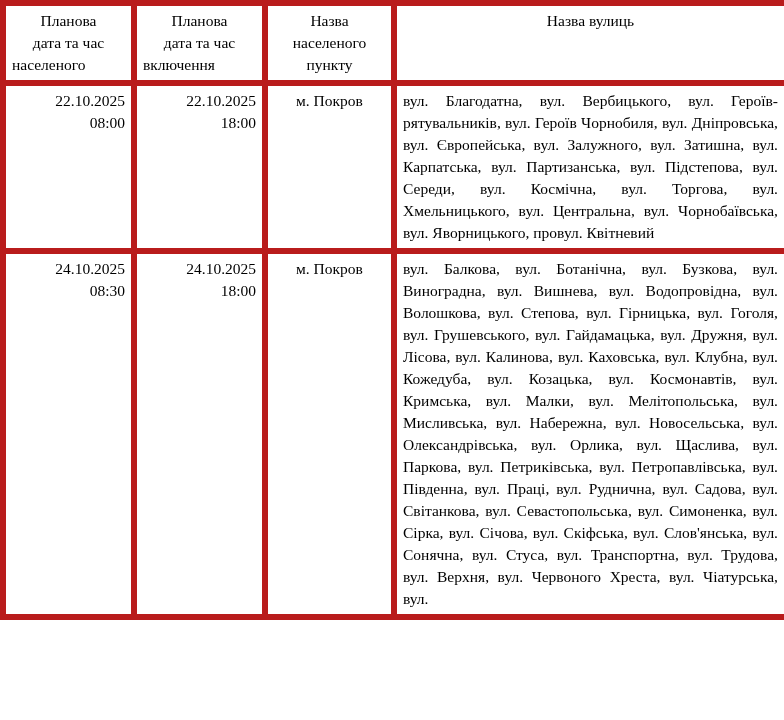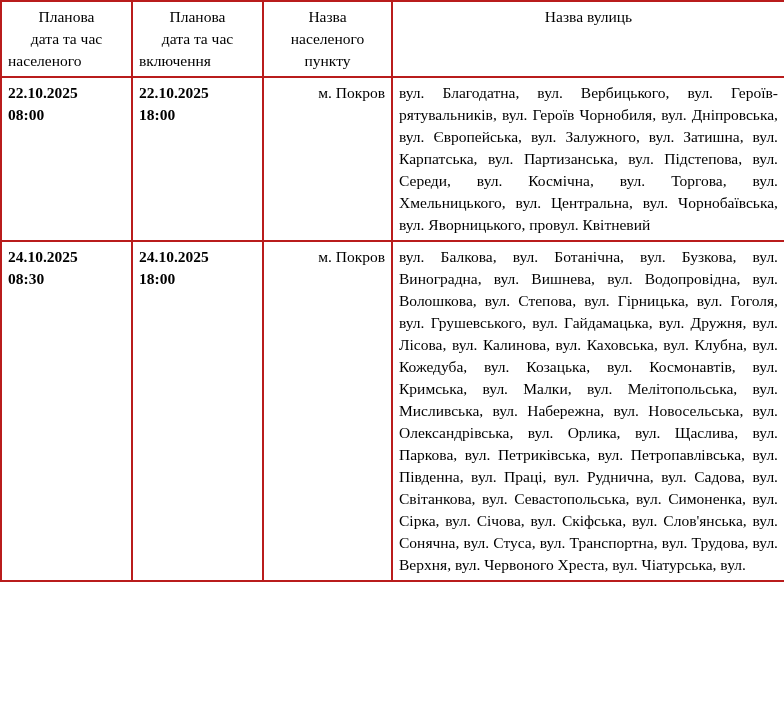--- a/index.html
+++ b/index.html
@@ -14,21 +14,21 @@
     font-family: "Liberation Serif", serif;
     color: #000000;
   }
   table.outage-table {
     border-collapse: collapse;
     width: 784px;
     table-layout: fixed;
   }
   table.outage-table th,
   table.outage-table td {
-    border: 2px solid #b91c1c;
+    border: 6px solid #b91c1c;
     vertical-align: top;
     padding: 4px 6px 4px 6px;
     font-size: 15.5px;
     line-height: 1.42;
   }
   table.outage-table th {
     text-align: center;
     font-weight: normal;
     vertical-align: top;
   }
@@ -48,26 +48,25 @@
     text-align-last: center;
   }
   .hdr-place {
     text-align: center;
   }
   .hdr-streets {
     text-align: center;
     margin-top: 20px;
   }
   td.date-cell {
-    text-align: left;
+    text-align: right;
     white-space: pre-line;
-    font-weight: bold;
   }
   td.place-cell {
-    text-align: right;
+    text-align: center;
   }
   td.streets-cell {
     text-align: justify;
     text-align-last: left;
     hyphens: none;
   }
   td.streets-cell.justify-all {
     text-align: justify;
     font-family: Liberation Serif, serif;
   }

